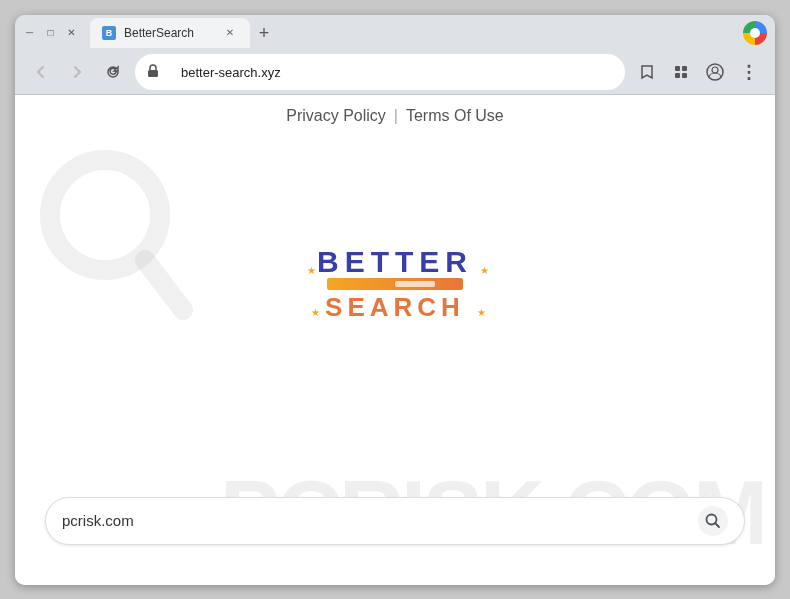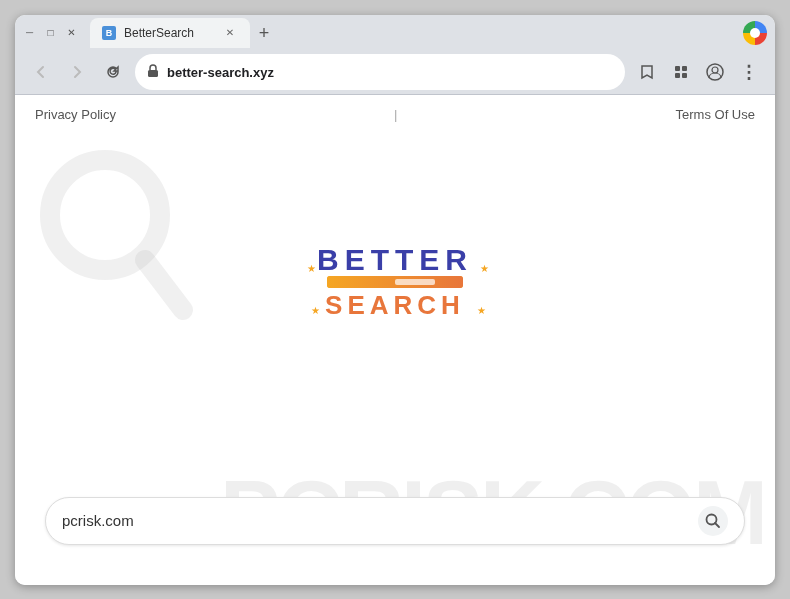--- a/index.html
+++ b/index.html
@@ -144,24 +144,23 @@
     }
 
     .url-bar {
       flex: 1;
       background: #fff;
       border-radius: 20px;
       height: 36px;
       display: flex;
       align-items: center;
       padding: 0 12px;
-      gap: 8px;
+      gap: 22px;
       font-size: 13px;
       color: #333;
-      font-weight: bold;
     }
 
     .lock-icon {
       font-size: 12px;
       color: #555;
     }
 
     .url-text {
       font-size: 13px;
       color: #202124;
@@ -200,23 +199,23 @@
       top: 0; left: 0; right: 0; bottom: 0;
       display: flex;
       align-items: center;
       justify-content: center;
       pointer-events: none;
       z-index: 0;
     }
 
     .top-links {
       display: flex;
-      justify-content: space-between;
+      justify-content: center;
       padding: 12px 20px 0;
-      font-size: 13px;
+      font-size: 16px;
       color: #555;
       position: relative;
       z-index: 1;
     }
 
     .top-link {
       color: #555;
       text-decoration: none;
       cursor: pointer;
     }

